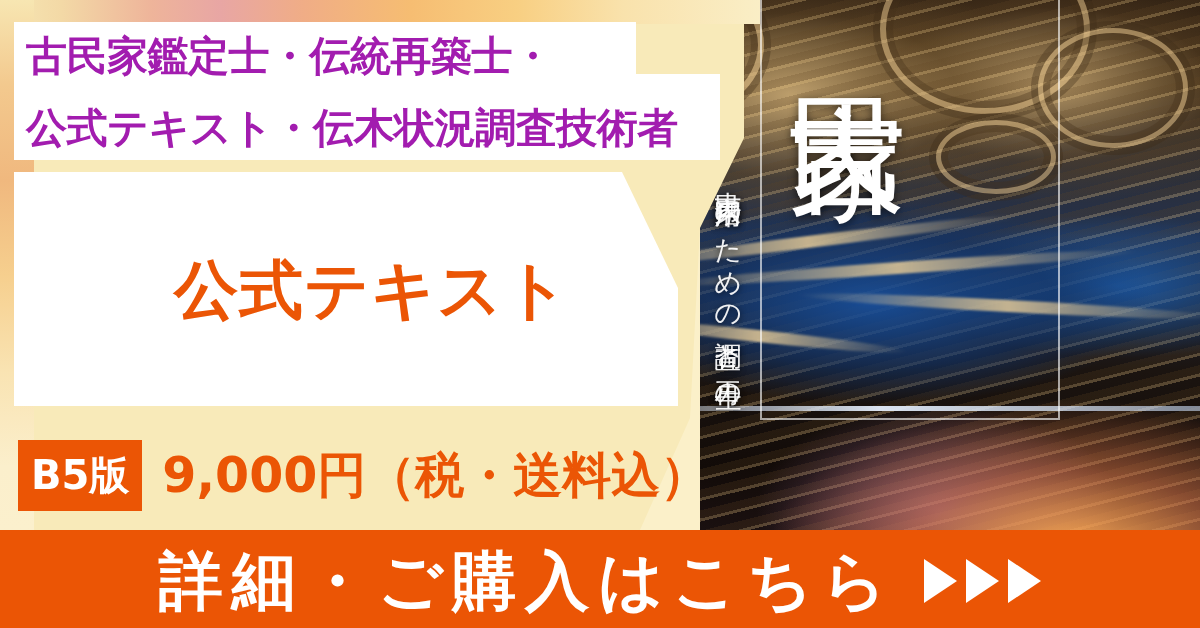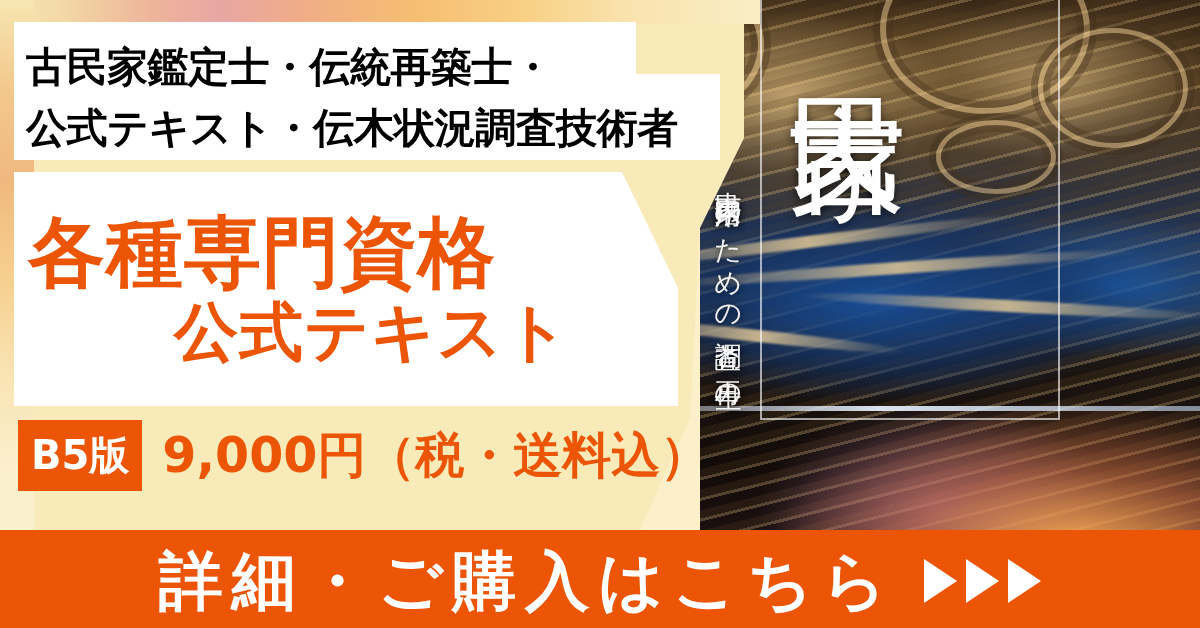--- a/index.html
+++ b/index.html
@@ -117,23 +117,23 @@
   }
 
   
   .card-top {
     position:absolute; left:14px; top:22px; width:706px; height:138px;
     background:#fff;
     clip-path:polygon(0 0, 622px 0, 622px 52px, 706px 52px, 706px 138px, 0 138px);
   }
   .heading {
     position:absolute; left:20px; top:26px; width:700px; height:132px;
-    display:flex; flex-direction:column; justify-content:flex-end;
+    display:flex; flex-direction:column; justify-content:space-between;
     padding-left:6px;
-    color:#000000;
+    color:#a21caf;
     font-weight:700;
     font-size:41px;
     line-height:1.47;
     letter-spacing:-0.5px;
     white-space:nowrap;
   }
 
   
   .card-main {
     position:absolute; left:14px; top:172px; width:664px; height:234px;
@@ -146,21 +146,21 @@
     color:#EB5505;
     font-weight:700;
     letter-spacing:1px;
     white-space:nowrap;
   }
   .title-l1 { font-size:77px; line-height:1.08; padding-left:14px; }
   .title-l2 { font-size:64px; line-height:1.08; padding-left:160px; margin-top:4px; }
 
   
   .price-row {
-    position:absolute; left:18px; top:420px;
+    position:absolute; left:18px; top:440px;
     display:flex; align-items:center; gap:20px;
   }
   .badge {
     background:#EB5505; color:#fff;
     font-weight:700; font-size:40px;
     line-height:1;
     padding:15px 13px 16px 13px;
     letter-spacing:0;
   }
   .price-text {
@@ -223,21 +223,20 @@
   <div class="warm-left"></div>
 
   <div class="card-top"></div>
   <div class="heading">
     <div>古民家鑑定士・伝統再築士・</div>
     <div>公式テキスト・伝木状況調査技術者</div>
   </div>
 
   <div class="card-main"></div>
   <div class="title-wrap">
-    <div class="title-l1">各種専門資格</div>
     <div class="title-l2">公式テキスト</div>
   </div>
 
   <div class="price-row">
     <div class="badge">B5版</div>
     <div class="price-text">9,000円（税・送料込）</div>
   </div>
 
   <div class="cta">
     <div class="cta-text">詳細・ご購入はこちら</div>

